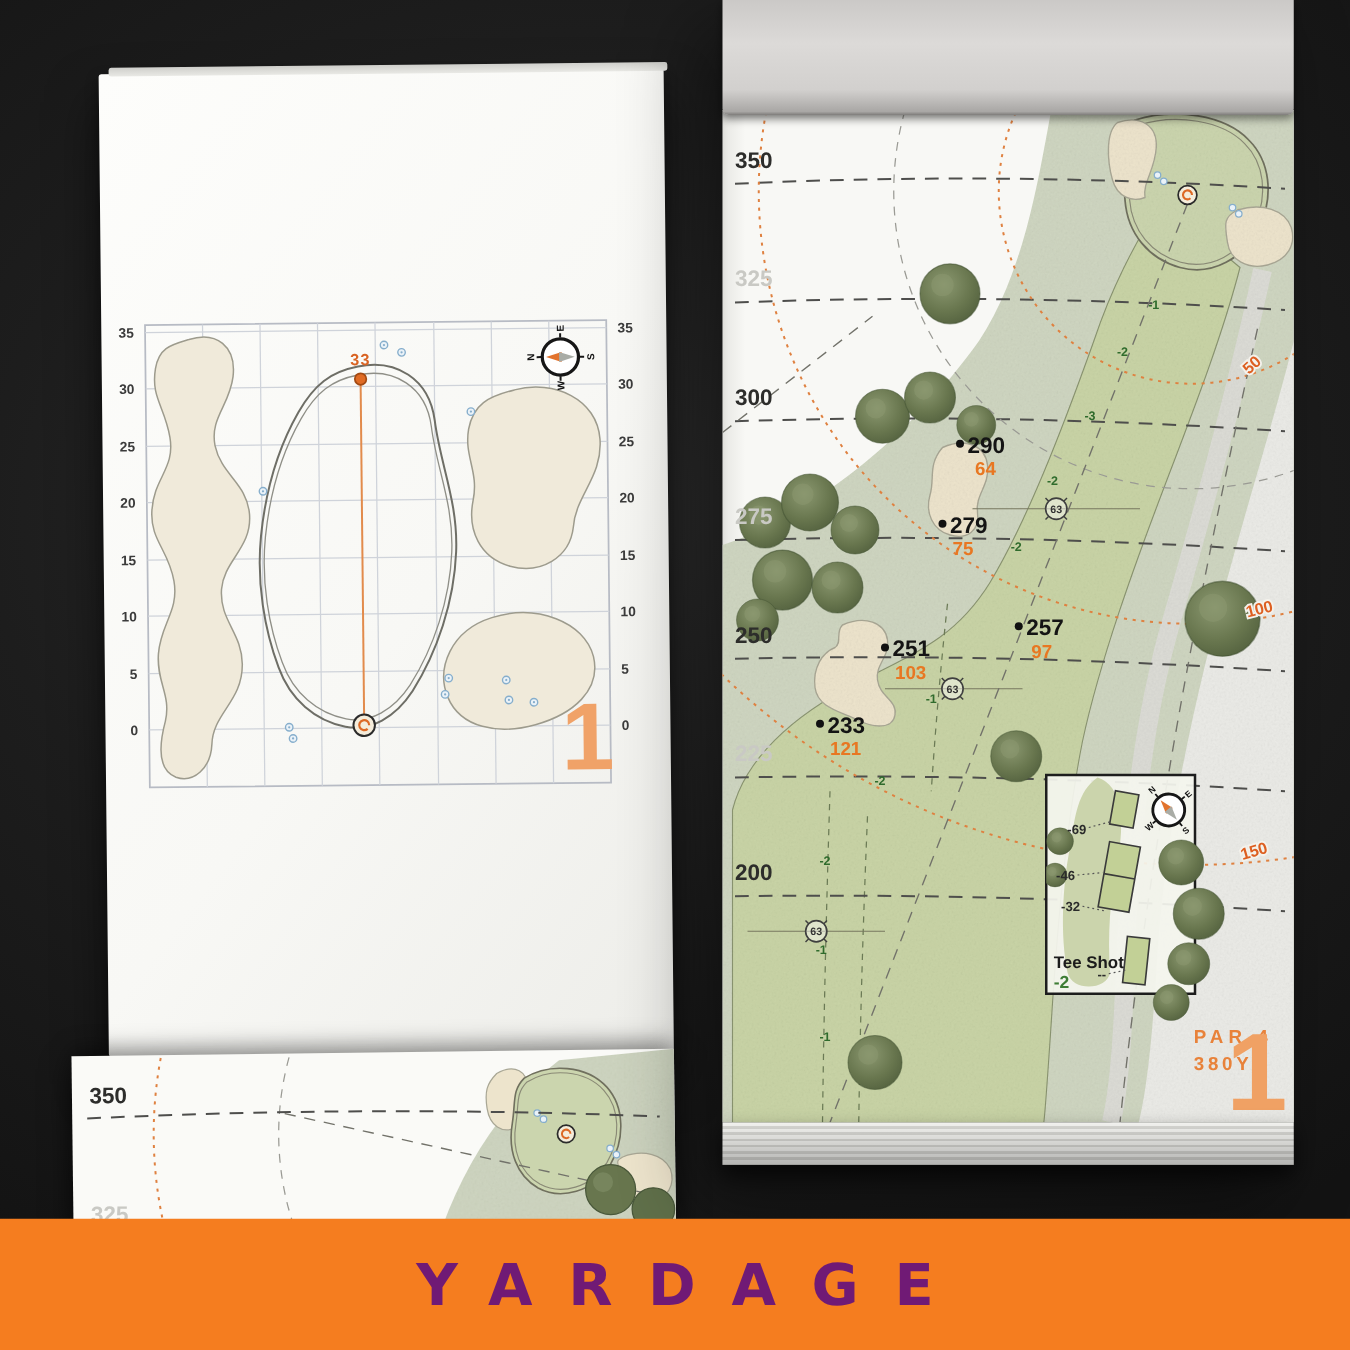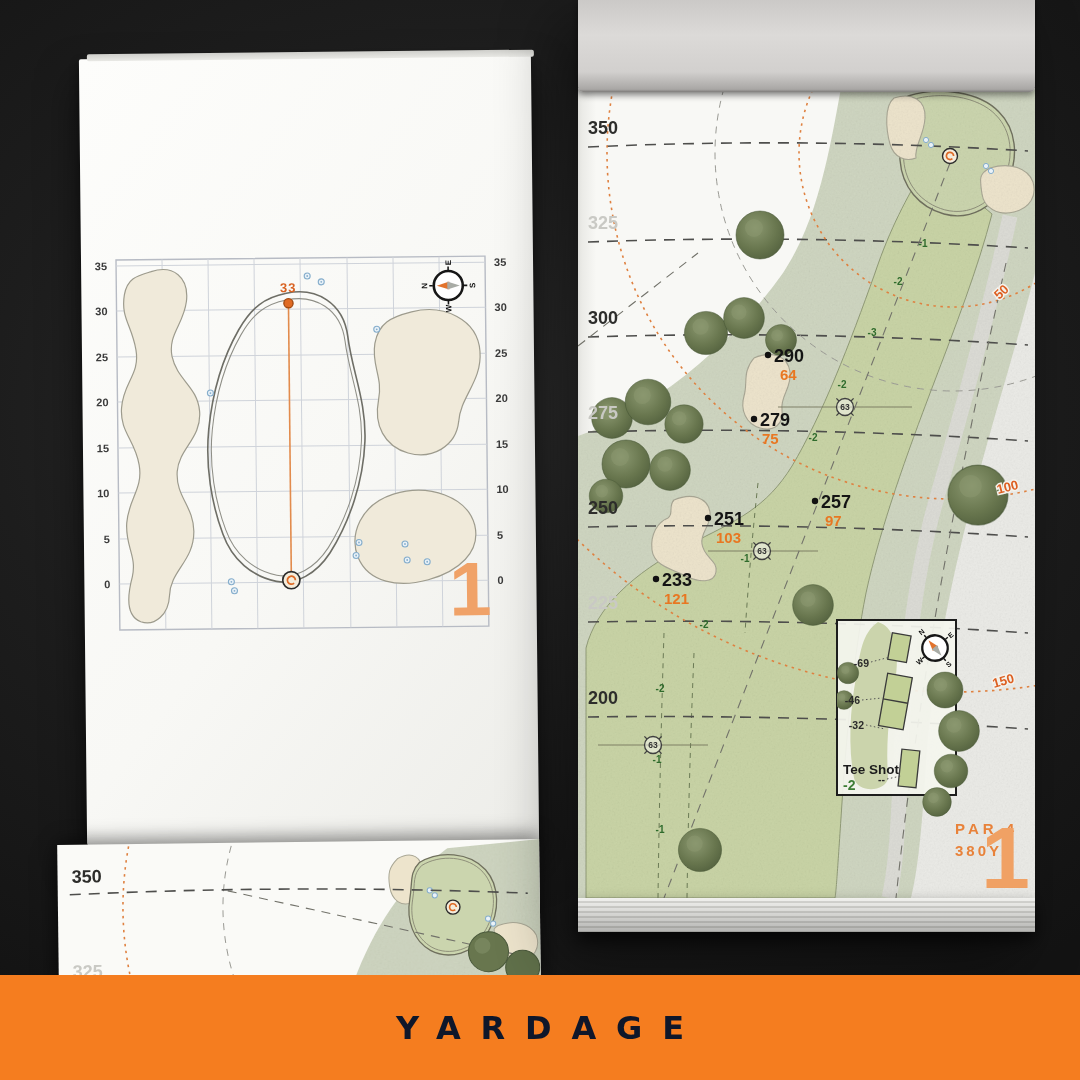--- a/index.html
+++ b/index.html
@@ -32,21 +32,21 @@
     border-radius:0 0 5px 5px;box-shadow:0 3px 7px rgba(0,0,0,.45);}
   .page-stack{position:absolute;left:0;top:898px;width:457px;height:34px;
     background:repeating-linear-gradient(180deg,#F1F1EE 0 3px,#D5D5D1 3px 5px);
     box-shadow:0 8px 16px rgba(0,0,0,.6);}
   .page-stack::after{content:"";position:absolute;inset:0;
     background:linear-gradient(180deg,rgba(0,0,0,0) 0%,rgba(0,0,0,.25) 100%);}
 
   
   .banner{position:absolute;left:0;top:975px;width:1080px;height:105px;background:#F57D1F;
     display:flex;align-items:center;justify-content:center;z-index:50;}
-  .banner span{color:#0f172a;font-size:32px;font-weight:800;letter-spacing:.62em;
+  .banner span{color:#701a75;font-size:46px;font-weight:800;letter-spacing:.62em;
     text-indent:.62em;font-family:"DejaVu Sans","Liberation Sans",sans-serif;}
 </style>
 </head>
 <body>
 
 <div class="canvas">
 
   <div class="left-page">
     <svg width="452" height="786" viewBox="0 0 452 786">
 

